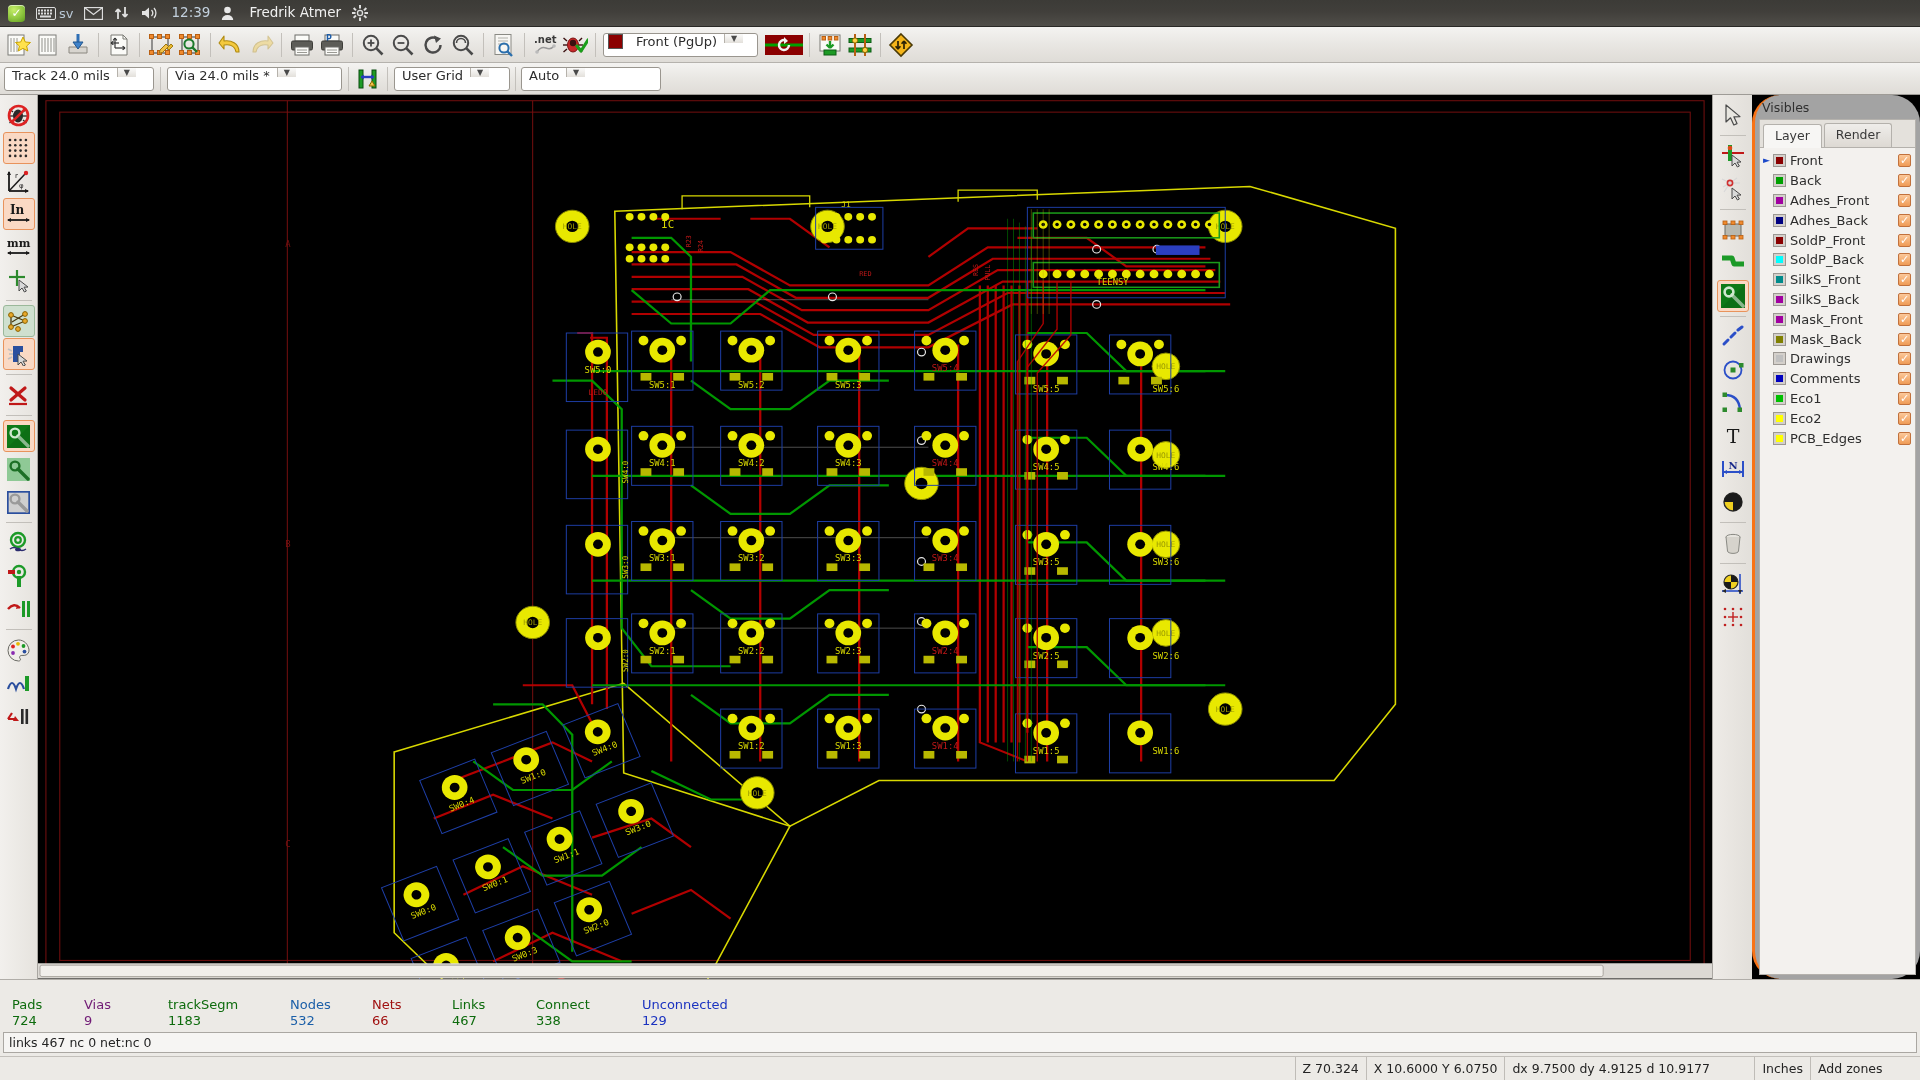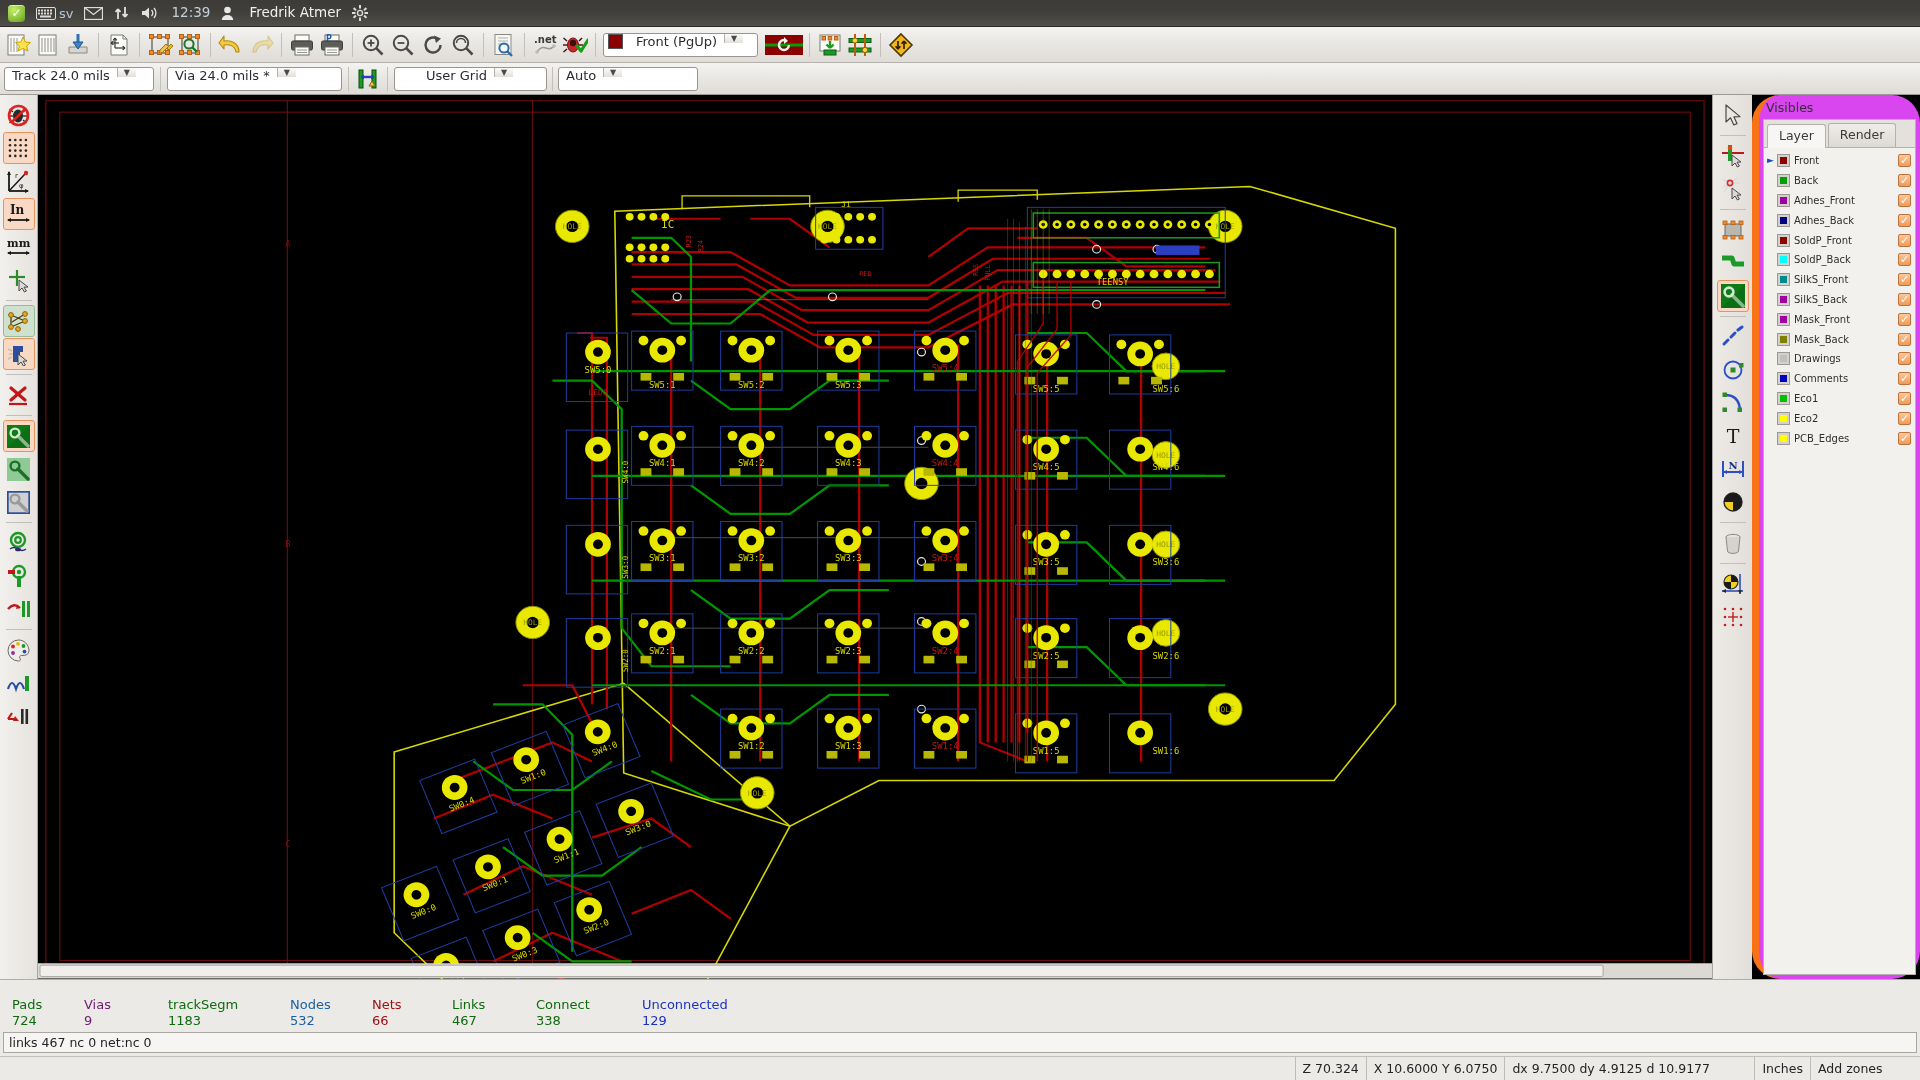--- a/index.html
+++ b/index.html
@@ -96,21 +96,21 @@
     flex: 0 0 40px; width: 40px;
     background: linear-gradient(to right,#eeebe7,#e2dfda);
     border-left: 1px solid #a9a6a1;
     display: flex; flex-direction: column; align-items: center;
     padding-top: 4px; gap: 1px;
   }
 
   
   .visibles {
     flex: 0 0 168px; width: 168px;
-    background: #d946ef; border-left: 7px solid #f97316;
+    background: #a3a3a3; border-left: 3px solid #f97316;
     display: flex; flex-direction: column;
     font-size: 12.5px; color: #2d2d2d; border-radius: 28px;
   }
   .visibles-title { padding: 5px 7px 4px 7px; font-size: 12.5px; color: #303030; }
   .vis-inner { margin: 0 4px 4px 4px; border: 1px solid #b4b1ac; background: #f3f1ee; flex: 1; display: flex; flex-direction: column; min-height: 0;}
   .tabs { display: flex; padding: 3px 3px 0 3px; background: #e4e1dc; border-bottom: 1px solid #b4b1ac; }
   .tab {
     padding: 3px 11px 4px 11px; font-size: 12.5px;
     border: 1px solid #b4b1ac; border-bottom: none;
     border-radius: 3px 3px 0 0; margin-right: 2px;
@@ -119,21 +119,21 @@
   .tab.sel { background: #f7f6f4; position: relative; top: 1px; padding-bottom: 5px; }
   .layer-list { padding: 3px 0 0 0; overflow: hidden; background: #f3f1ee; }
   .lrow { display: flex; align-items: center; height: 19.8px; padding: 0 4px 0 3px; }
   .lrow .sel-arrow { width: 10px; flex: 0 0 10px; color: #1c49c9; font-size: 9px; line-height: 1; }
   .lrow .sw-box {
     width: 13px; height: 13px; flex: 0 0 13px; margin-right: 4px;
     border: 1px solid #9c9893; background: #d4d0cb;
     display: flex; align-items: center; justify-content: center;
   }
   .lrow .sw-in { width: 7px; height: 7px; }
-  .lrow .lname { flex: 1; font-size: 10px; color: #2e2e2e; white-space: nowrap; }
+  .lrow .lname { flex: 1; font-size: 13px; color: #2e2e2e; white-space: nowrap; }
   .cbx {
     width: 13px; height: 13px; flex: 0 0 13px;
     border: 1px solid #c1713c; border-radius: 2px;
     background: linear-gradient(to bottom,#fbc89a,#ef9b55);
     display: flex; align-items: center; justify-content: center;
     color: #fff; font-size: 11px; line-height: 1; font-weight: bold;
   }
 
   
   .statwrap { flex: 0 0 62px; background: #eceae6; border-top: 1px solid #b0ada8; display:flex; flex-direction: column;}
@@ -492,21 +492,21 @@
     <svg width="24" height="24" viewBox="0 0 24 24">
         <rect x="3" y="3" width="4" height="18" fill="#1d9a25" stroke="#0a4a10"></rect>
         <rect x="16" y="3" width="4" height="18" fill="#1d9a25" stroke="#0a4a10"></rect>
         <line x1="5" y1="10" x2="18" y2="10" stroke="#2b3fc0" stroke-width="2.4"></line>
         <polygon points="5,10 8,7.4 8,12.6" fill="#2b3fc0"></polygon>
         <polygon points="18,10 15,7.4 15,12.6" fill="#2b3fc0"></polygon>
         <polygon points="16,14 19,19 13,19" fill="#f2c24a" stroke="#8a6a00"></polygon>
       </svg>
   </div>
   <div class="sep" style="margin:0 4px;"></div>
-  <div class="combo" style="width:153px;padding-left:24px;">
+  <div class="combo" style="width:116px;">
     <div class="cv">User Grid</div>
     <div class="carrow">▼</div>
   </div>
   <div class="sep" style="margin:0 3px;"></div>
   <div class="combo" style="width:140px;">
     <div class="cv">Auto</div>
     <div class="carrow">▼</div>
   </div>
 </div>
 

